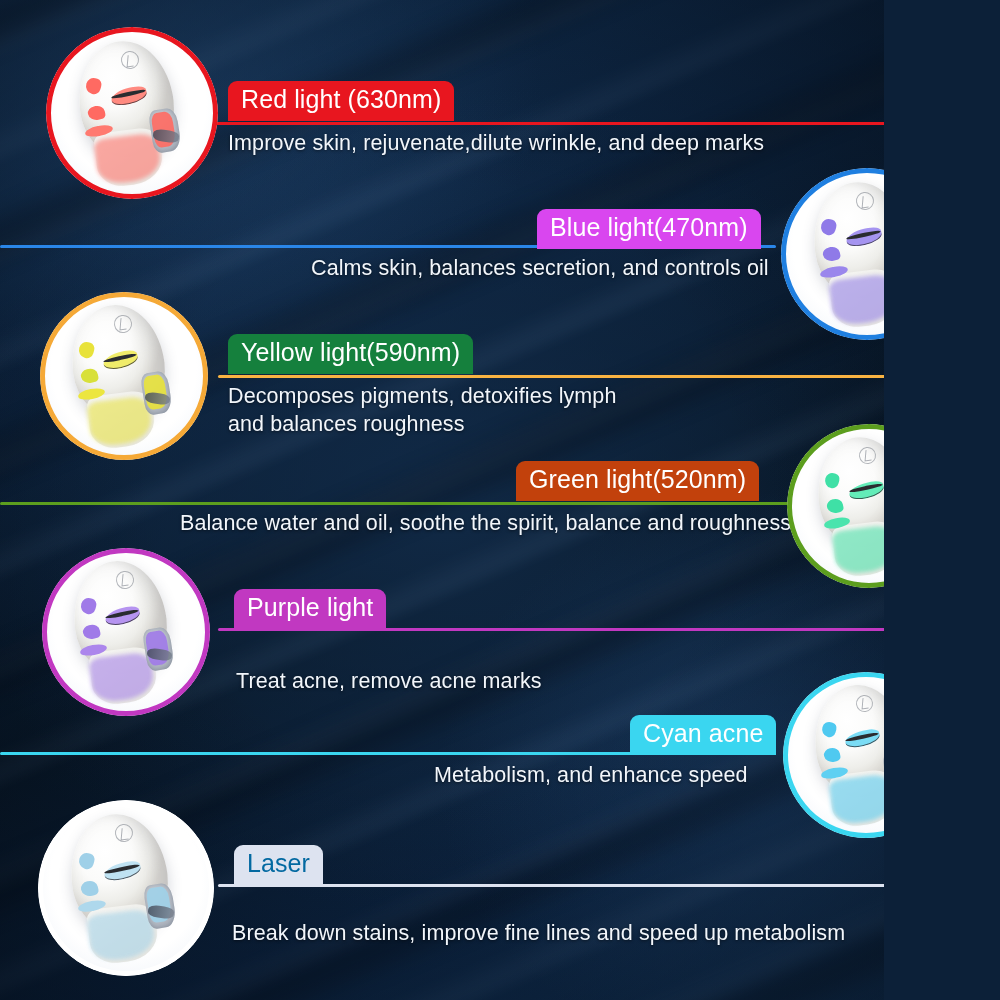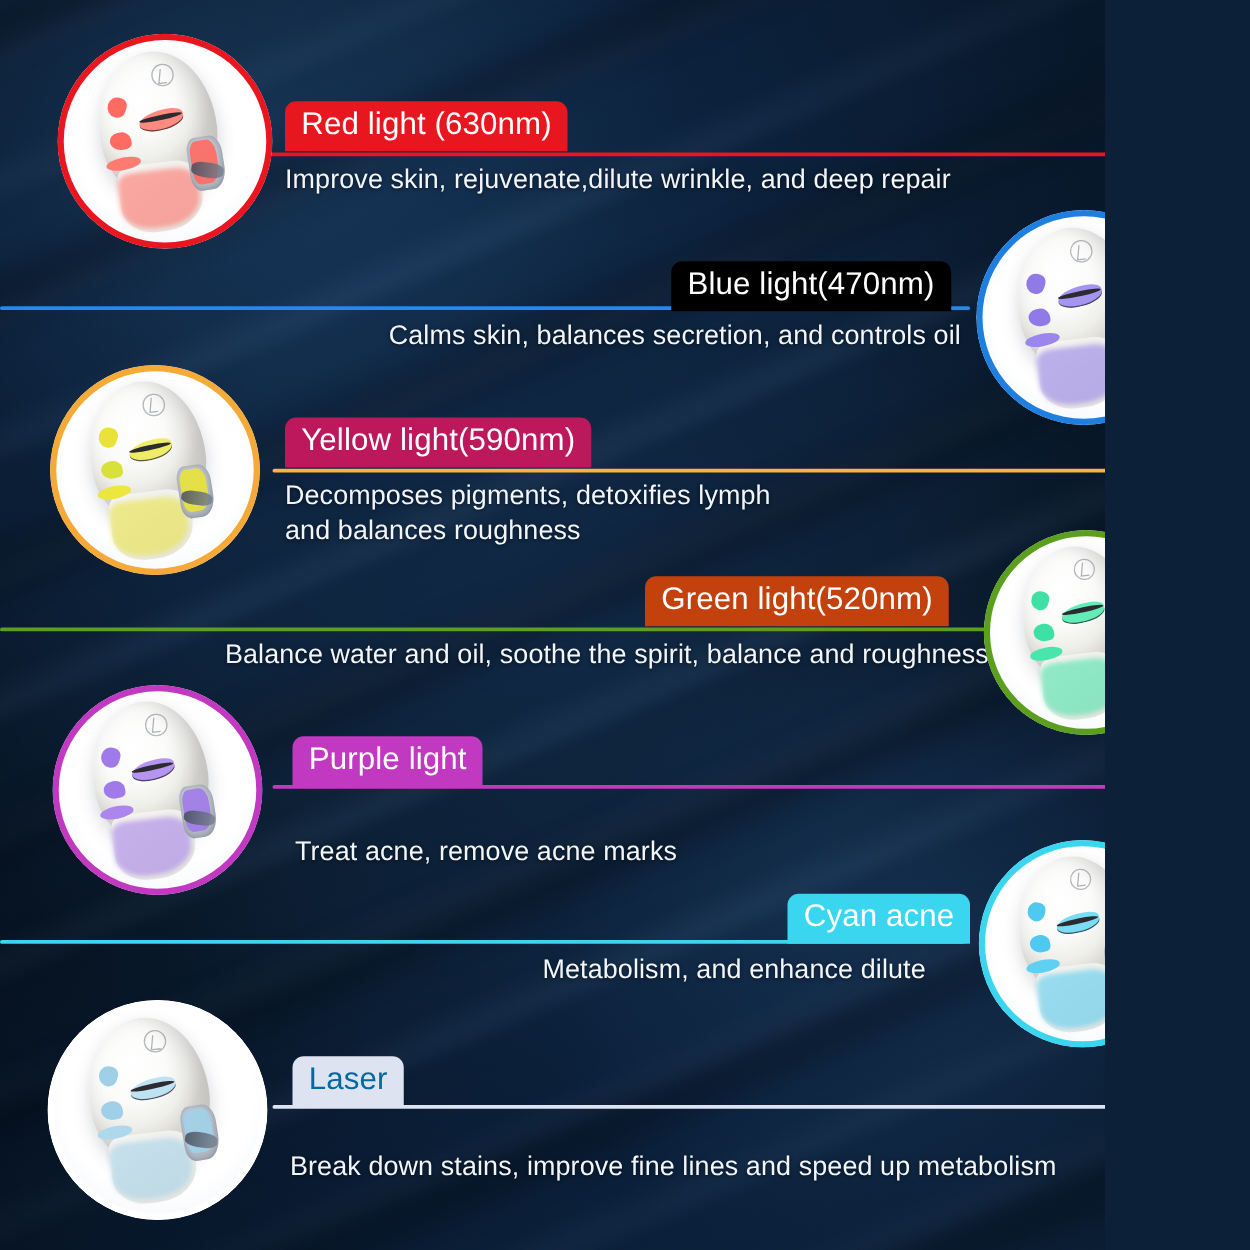--- a/index.html
+++ b/index.html
@@ -111,21 +111,21 @@
 
 <div id="stage">
   <div class="bg"></div>
   <div class="streaks"></div>
   <div class="streaks2"></div>
   <div class="vignette"></div>
 
   <div class="row" style="top:0">
     <div class="divider" style="left:205px;width:795px;top:122px;background:#e8161f;"></div>
     <div class="badge" style="left:228px;top:81px;background:#e8161f;">Red light (630nm)</div>
-    <div class="desc" style="left:228px;top:130px;">Improve skin, rejuvenate,dilute wrinkle, and deep repair</div>
+    <div class="desc" style="left:228px;top:130px;">Improve skin, rejuvenate,dilute wrinkle, and deep marks</div>
     <div class="circ" style="left:46px;top:27px;width:172px;height:172px;">
       <div class="inner"></div>
       <div class="face">
         <div class="head"></div>
         <div class="neck"></div>
         <div class="neckGlow" style="background:#ff6a62"></div>
         <div class="logo"></div>
         <div class="cheekL" style="background:#ff6a62"></div>
         <div class="eye" style="background:#ff8a80"></div>
         <div class="eyelid"></div>
@@ -134,21 +134,21 @@
         <div class="strap"></div>
         <div class="strapLight" style="background:#ff6a62"></div>
         <div class="strapBand"></div>
       </div>
       <div class="ring" style="box-shadow:inset 0 0 0 5px #e8161f, 0 0 16px 2px rgba(232,22,31,.45);"></div>
     </div>
   </div>
 
   <div class="row" style="top:0">
     <div class="divider" style="left:0;width:776px;top:245px;background:#2a86e8;"></div>
-    <div class="badge" style="left:537px;top:209px;background:#000000;">Blue light(470nm)</div>
+    <div class="badge" style="left:537px;top:209px;background:#d946ef;">Blue light(470nm)</div>
     <div class="desc" style="left:311px;top:255px;">Calms skin, balances secretion, and controls oil</div>
     <div class="circ" style="left:781px;top:168px;width:172px;height:172px;">
       <div class="inner"></div>
       <div class="face">
         <div class="head"></div>
         <div class="neck"></div>
         <div class="neckGlow" style="background:#8f7ae8"></div>
         <div class="logo"></div>
         <div class="cheekL" style="background:#8f7ae8"></div>
         <div class="eye" style="background:#a594f0"></div>
@@ -158,21 +158,21 @@
         <div class="strap"></div>
         <div class="strapLight" style="background:#8f7ae8"></div>
         <div class="strapBand"></div>
       </div>
       <div class="ring" style="box-shadow:inset 0 0 0 5px #1f7fe0, 0 0 16px 2px rgba(42,134,232,.45);"></div>
     </div>
   </div>
 
   <div class="row" style="top:0">
     <div class="divider" style="left:218px;width:782px;top:375px;background:#f9b342;"></div>
-    <div class="badge" style="left:228px;top:334px;background:#be185d;">Yellow light(590nm)</div>
+    <div class="badge" style="left:228px;top:334px;background:#15803d;">Yellow light(590nm)</div>
     <div class="desc" style="left:228px;top:383px;">Decomposes pigments, detoxifies lymph
 and balances roughness</div>
     <div class="circ" style="left:40px;top:292px;width:168px;height:168px;">
       <div class="inner"></div>
       <div class="face">
         <div class="head"></div>
         <div class="neck"></div>
         <div class="neckGlow" style="background:#e8e23a"></div>
         <div class="logo"></div>
         <div class="cheekL" style="background:#e8e23a"></div>
@@ -232,21 +232,21 @@
         <div class="strapLight" style="background:#a07ae8"></div>
         <div class="strapBand"></div>
       </div>
       <div class="ring" style="box-shadow:inset 0 0 0 5px #c138c1, 0 0 18px 3px rgba(193,56,193,.45);"></div>
     </div>
   </div>
 
   <div class="row" style="top:0">
     <div class="divider" style="left:0;width:772px;top:752px;background:#3ad6f0;"></div>
     <div class="badge" style="left:630px;top:715px;background:#3ad6f0;">Cyan acne</div>
-    <div class="desc" style="left:434px;top:762px;">Metabolism, and enhance dilute</div>
+    <div class="desc" style="left:434px;top:762px;">Metabolism, and enhance speed</div>
     <div class="circ" style="left:783px;top:672px;width:166px;height:166px;">
       <div class="inner"></div>
       <div class="face">
         <div class="head"></div>
         <div class="neck"></div>
         <div class="neckGlow" style="background:#4fc9f0"></div>
         <div class="logo"></div>
         <div class="cheekL" style="background:#4fc9f0"></div>
         <div class="eye" style="background:#7adcf5"></div>
         <div class="eyelid"></div>

